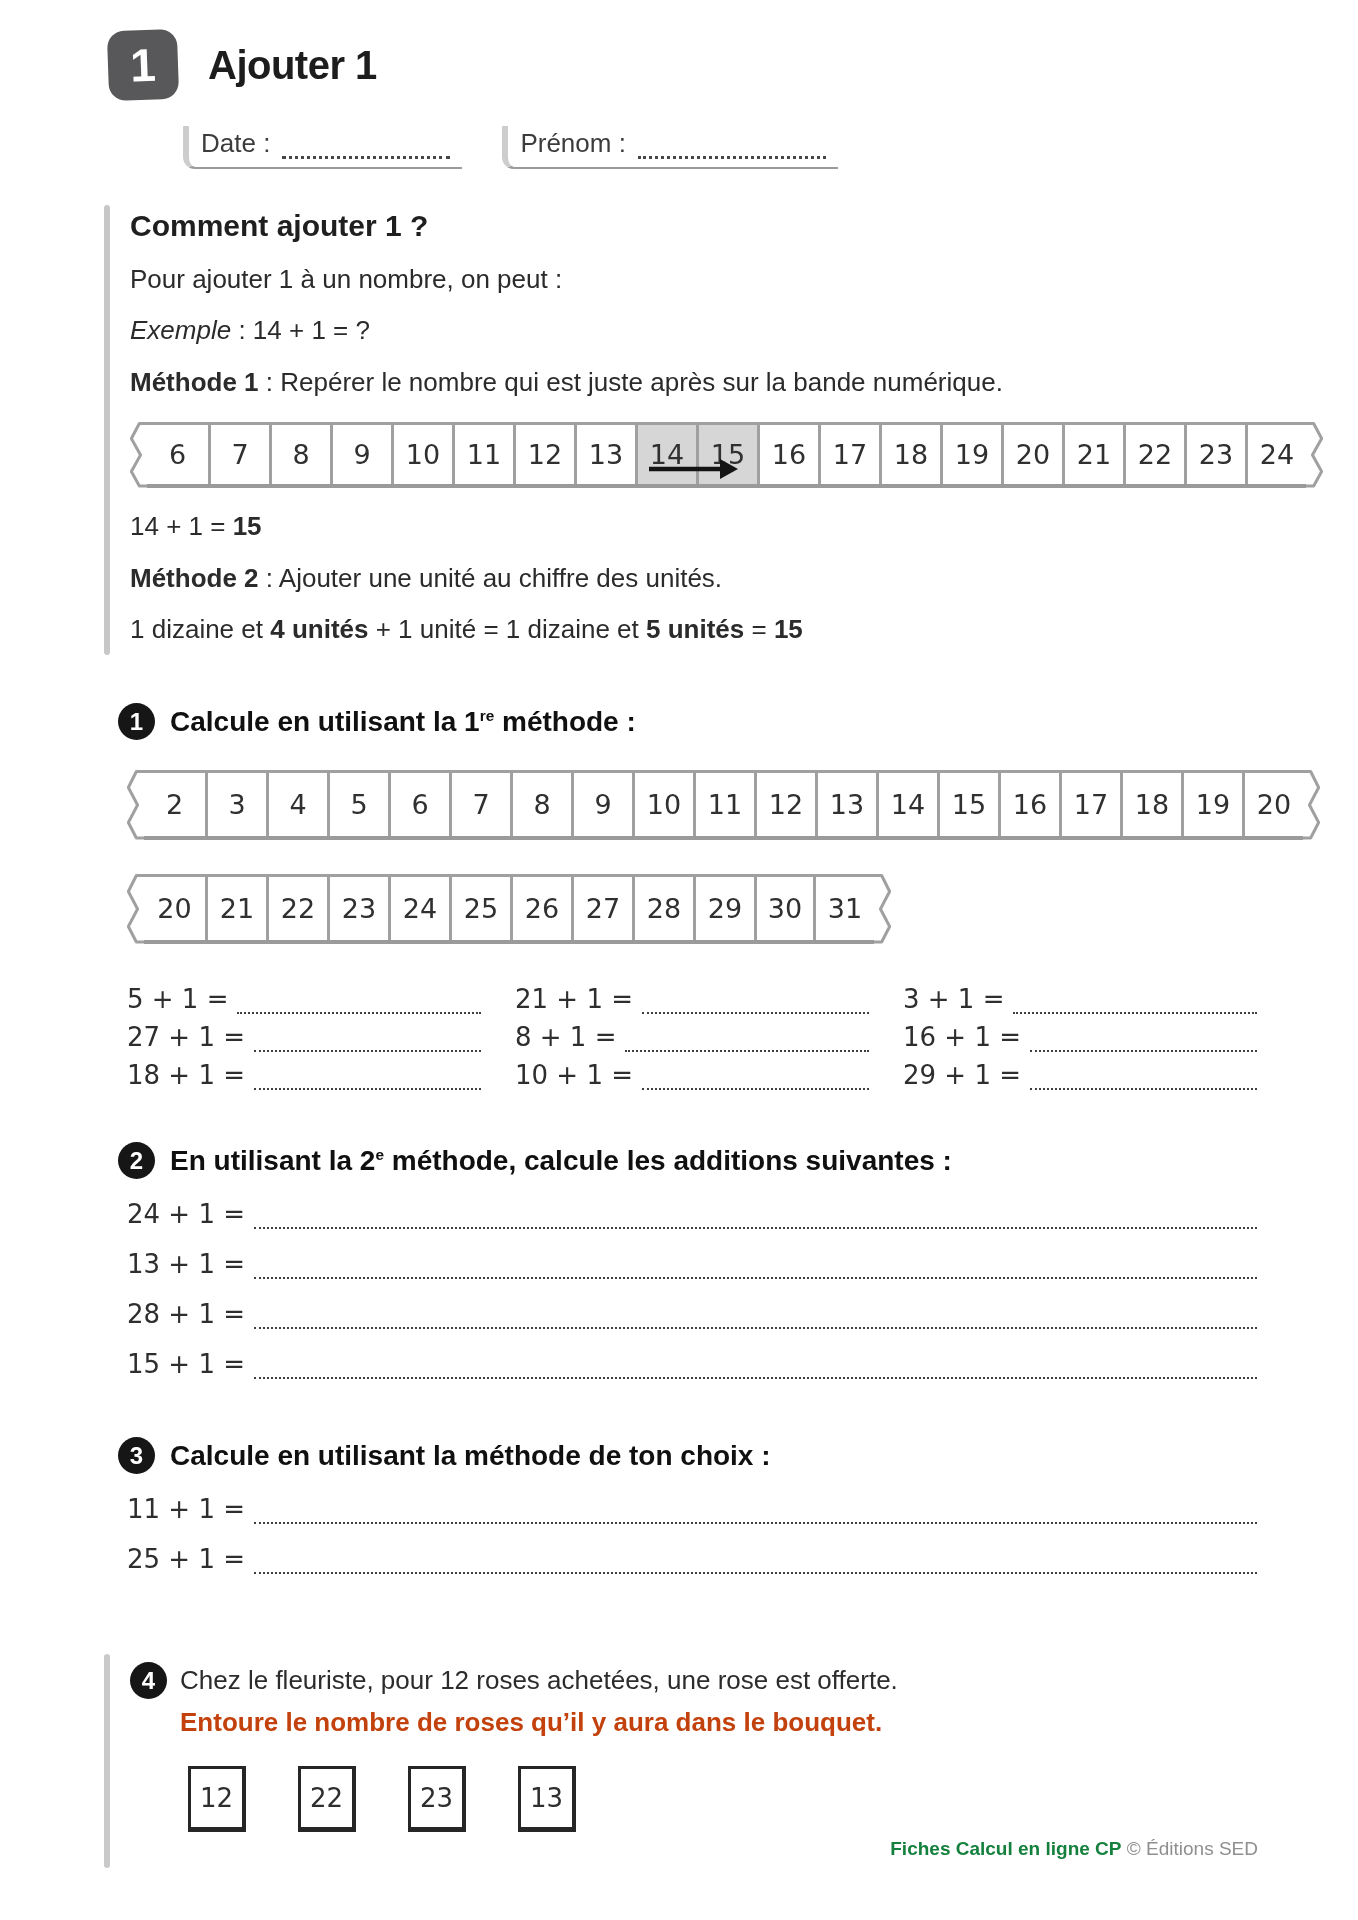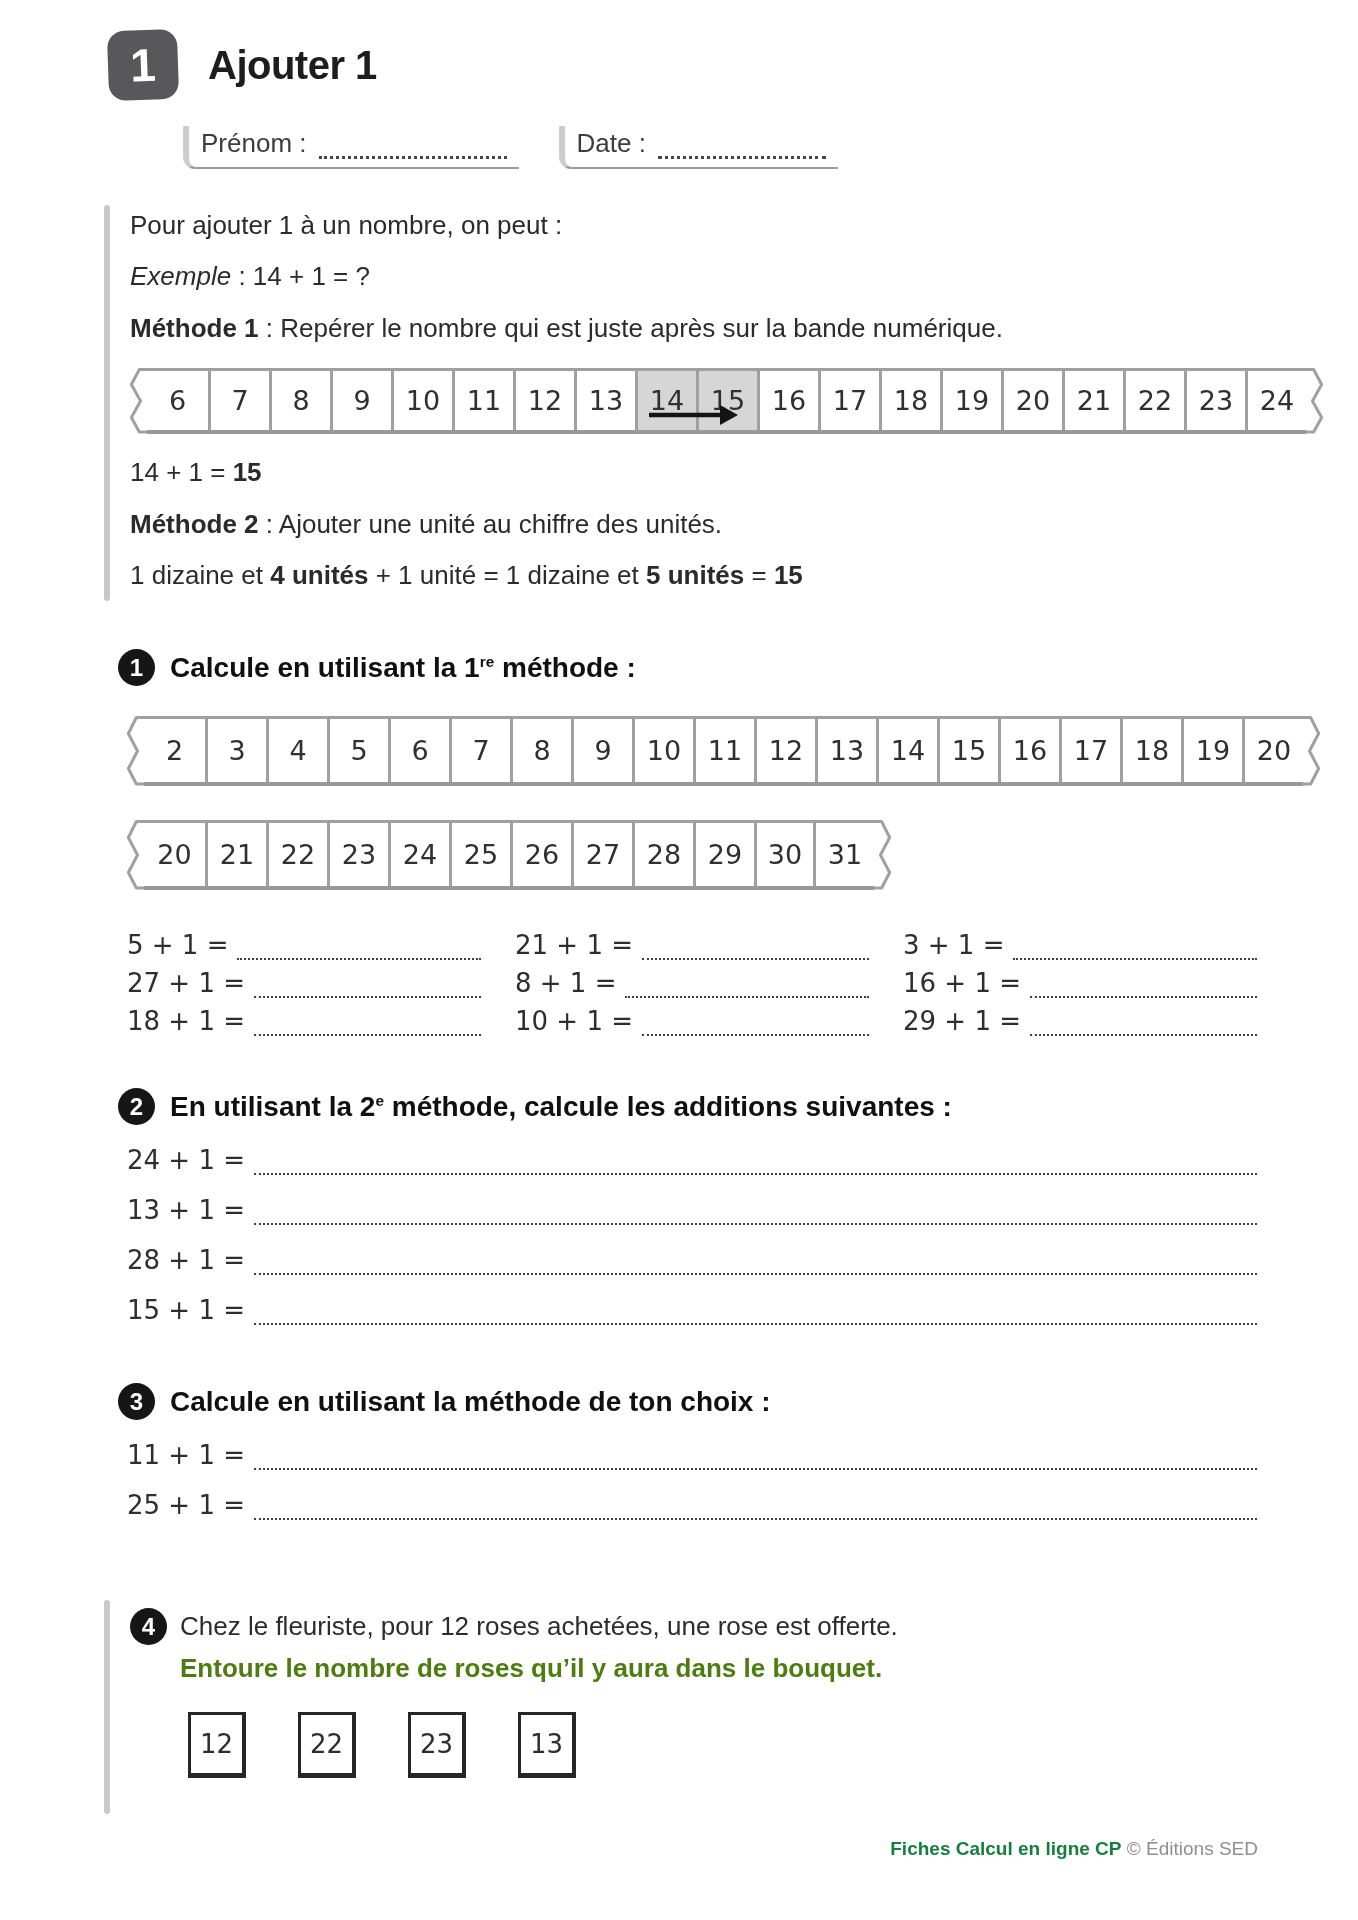--- a/index.html
+++ b/index.html
@@ -90,21 +90,21 @@
 
   
   .ex4box { position:relative; margin:76px 40px 0 104px; padding:12px 0 36px 26px; }
   .ex4box::before {
     content:""; position:absolute; left:0; top:4px; bottom:0;
     width:6px; background:#c9c9c9; border-radius:6px;
   }
   .ex4-row1 { display:flex; align-items:center; }
   .ex4-row1 .ex-num { margin-right:13px; }
   .ex4-line1 { font-size:26px; color:#2c2c2c; }
-  .ex4-line2 { font-size:26px; font-weight:bold; color:#4d7c0f; margin:8px 0 0 50px; }
+  .ex4-line2 { font-size:26px; font-weight:bold; color:#c2410c; margin:8px 0 0 50px; }
   .choices { display:flex; gap:52px; margin:28px 0 0 58px; }
   .choice {
     width:58px; height:66px;
     border:3px solid #262626; border-right-width:4px; border-bottom-width:5px;
     display:flex; align-items:center; justify-content:center;
     font-family:"DejaVu Sans", sans-serif; font-size:26px; color:#2e2e2e; background:#fff;
   }
 
   
   .footer { position:absolute; top:1838px; right:100px; font-size:19px; white-space:nowrap; }
@@ -114,30 +114,31 @@
 </head>
 <body>
 
 <div class="header">
   <div class="badge1">1</div>
   <div class="page-title">Ajouter 1</div>
 </div>
 
 <div class="fields">
   <div class="field">
+    <span class="field-label">Date :</span>
+    <span class="field-dots dots-date"></span>
+  </div>
+  <div class="field">
     <span class="field-label">Prénom :</span>
     <span class="field-dots dots-prenom"></span>
   </div>
-  <div class="field">
-    <span class="field-label">Date :</span>
-    <span class="field-dots dots-date"></span>
-  </div>
 </div>
 
 <div class="lesson">
+  <div class="lesson-title">Comment ajouter 1 ?</div>
   <p>Pour ajouter 1 à un nombre, on peut :</p>
   <p><span class="i">Exemple</span><span> : 14 + 1 = ?</span></p>
   <p><span class="b">Méthode 1</span><span> : Repérer le nombre qui est juste après sur la bande numérique.</span></p>
   <div class="band in-lesson">
       <svg width="17" height="66" style="flex: 0 0 auto;">
         <path d="M 17,1.5 L 9.350000000000001,1.5 L 1.36,16.5 L 10.54,33 L 1.36,49.5 L 9.350000000000001,64 L 17,64" fill="none" stroke="#a0a0a0" stroke-width="3" stroke-linejoin="round"></path>
       </svg>
       <div class="band-cells" style="height: 66px;">
         <div class="band-cell" style="width: 61px;">6</div>
         <div class="band-cell" style="width: 61px;">7</div>

